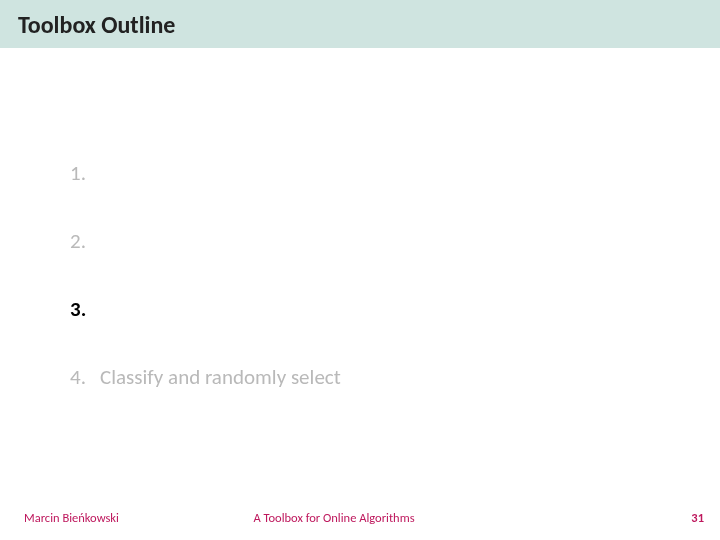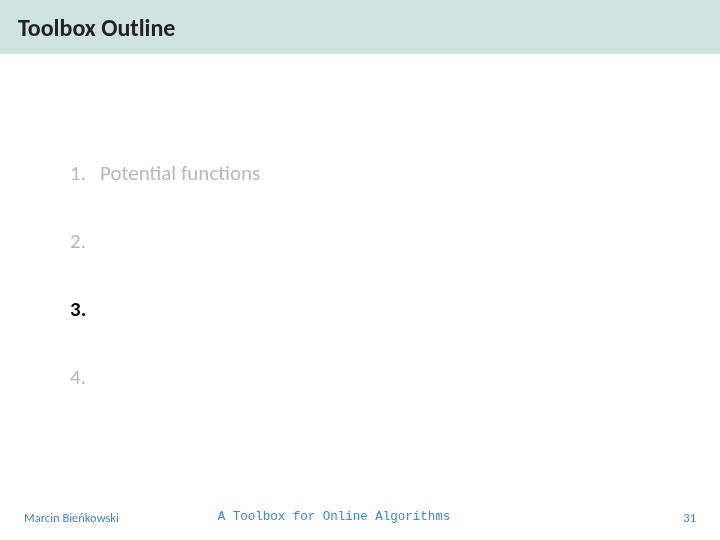--- a/index.html
+++ b/index.html
@@ -1,20 +1,20 @@
 <!DOCTYPE html>
 <html><head>
 <meta charset="utf-8">
 <style>
   * { margin: 0; padding: 0; box-sizing: border-box; }
   html, body { width: 720px; height: 540px; font-family: Calibri, Arial, sans-serif; background: #fff; overflow: hidden; }
   .slide { position: relative; width: 720px; height: 540px; }
   .title-bar {
     width: 720px;
-    height: 54px;
+    height: 48px;
     background: #cfe4e0;
     display: flex;
     align-items: center;
     padding-left: 18px;
   }
   .title-bar h1 {
     font-size: 24px;
     font-weight: 700;
     color: #222;
   }
@@ -37,52 +37,52 @@
   }
   .item.dim { color: #b9b9b9; }
   .item.bold { font-weight: 700; }
   .footer {
     position: absolute;
     bottom: 10px;
     left: 0;
     width: 720px;
     height: 20px;
     font-size: 12.5px;
-    color: #3b82f6;
+    color: #be185d;
   }
   .footer .author { position: absolute; left: 24px; }
-  .footer .mid { position: absolute; left: 0; width: 668px; text-align: center; font-family: Liberation Mono, monospace; }
-  .footer .page { position: absolute; right: 24px; }
+  .footer .mid { position: absolute; left: 0; width: 668px; text-align: center; }
+  .footer .page { position: absolute; right: 16px; font-weight: bold; }
 </style>
 </head>
 <body>
 
 <div class="slide">
 
   <div class="title-bar">
     <h1>Toolbox Outline</h1>
   </div>
 
   <div class="content">
 
     <div class="item dim">
       <span class="num">1.</span>
-      <span>Potential functions</span>
     </div>
 
     <div class="item dim">
       <span class="num">2.</span>
     </div>
 
     <div class="item bold">
       <span class="num">3.</span>
     </div>
 
     <div class="item dim">
       <span class="num">4.</span>
+      <span>Classify and randomly select</span>
     </div>
 
   </div>
 
   <div class="footer">
     <span class="author">Marcin Bieńkowski</span>
     <span class="mid">A Toolbox for Online Algorithms</span>
     <span class="page">31</span>
   </div>
 

